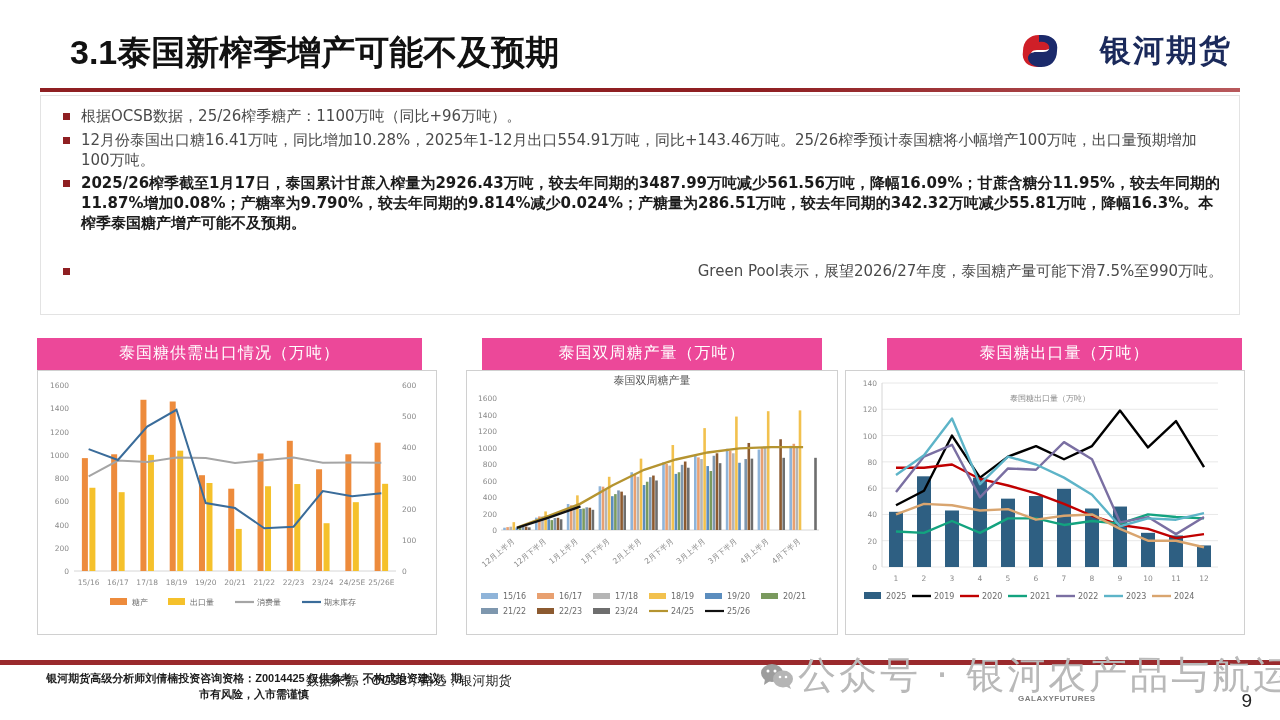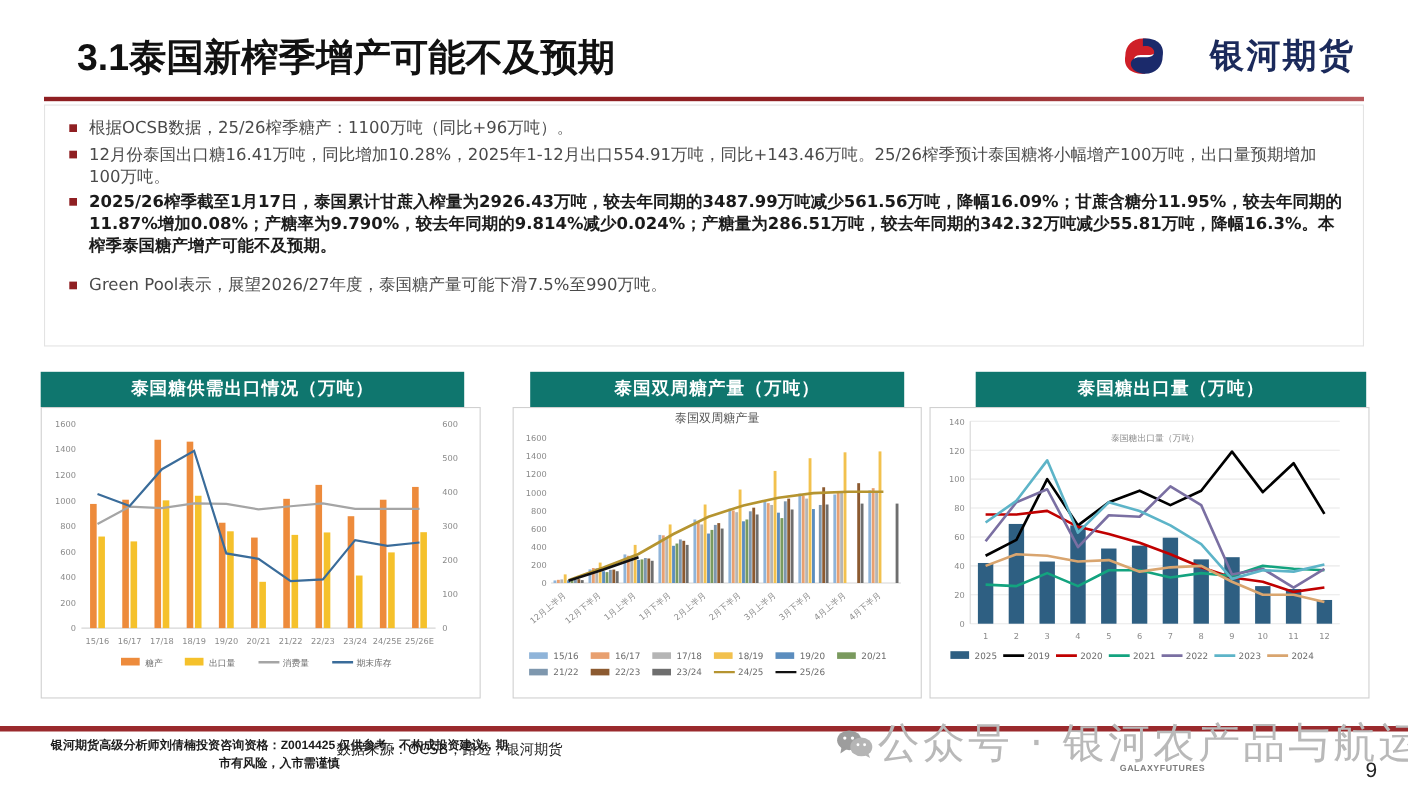--- a/index.html
+++ b/index.html
@@ -44,27 +44,27 @@
     margin:7px 11px 0 0;
   }
   .bullet-text {
     font-size:15px; line-height:20px; color:#4a4a4a;
     font-family:"DejaVu Sans","Liberation Sans",sans-serif;
   }
   .bullet-row.r1 { margin-top:10px; }
   .bullet-row.r2 { margin-top:4px; }
   .bullet-row.r3 { margin-top:3px; }
   .bullet-row.r3 .bullet-text { color:#1b1b1b; font-weight:bold; }
-  .bullet-row.r4 { margin-top:16px; }
+  .bullet-row.r4 { margin-top:28px;justify-content:space-between; }
 
   
   .panel { position:absolute; }
   .panel-head {
-    background:#0f766e; color:#ffffff;
-    font-size:16px; font-weight:bold; text-align:center;
+    background:#ec4899; color:#ffffff;
+    font-size:16px; font-weight:normal; text-align:center;
     padding:5px 0 6px 0; letter-spacing:1px;
   }
   .panel-body {
     background:#ffffff; border:1px solid #d0d0d0;
     position:relative; overflow:hidden;
   }
   .chart-inner-title {
     text-align:center; font-size:11px; color:#555; padding-top:2px;
     font-family:"DejaVu Sans","Liberation Sans",sans-serif;
   }

